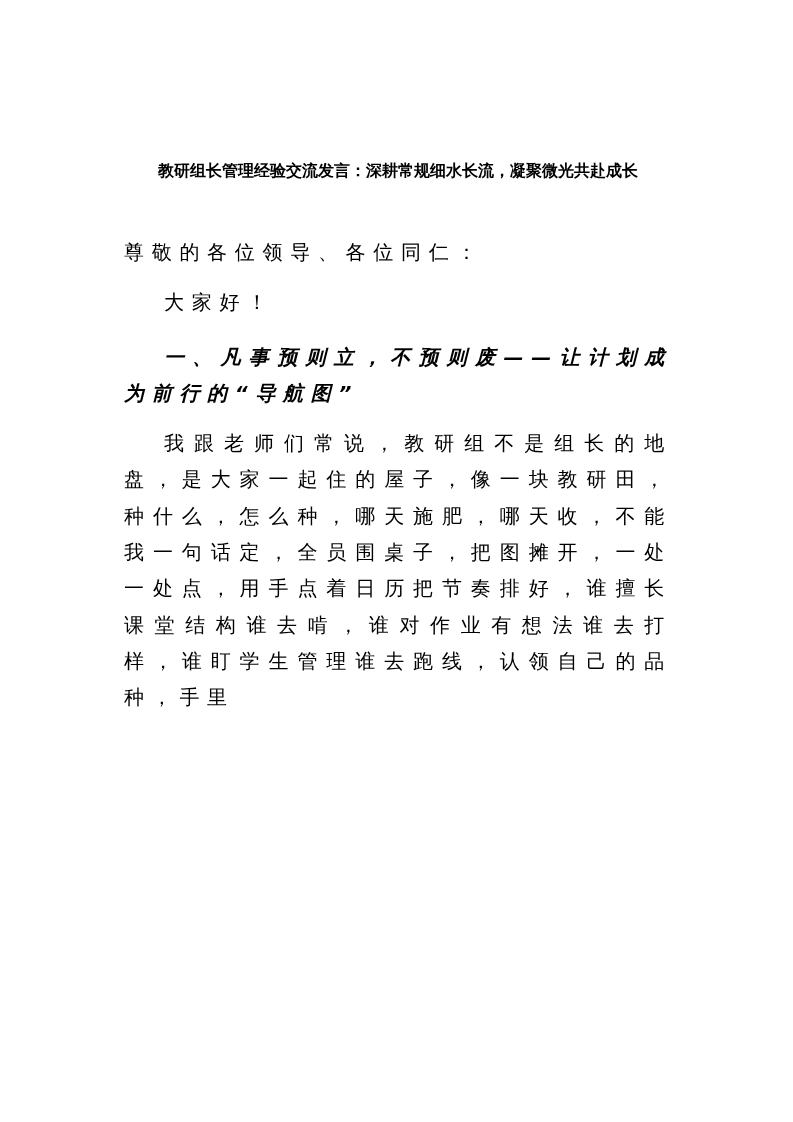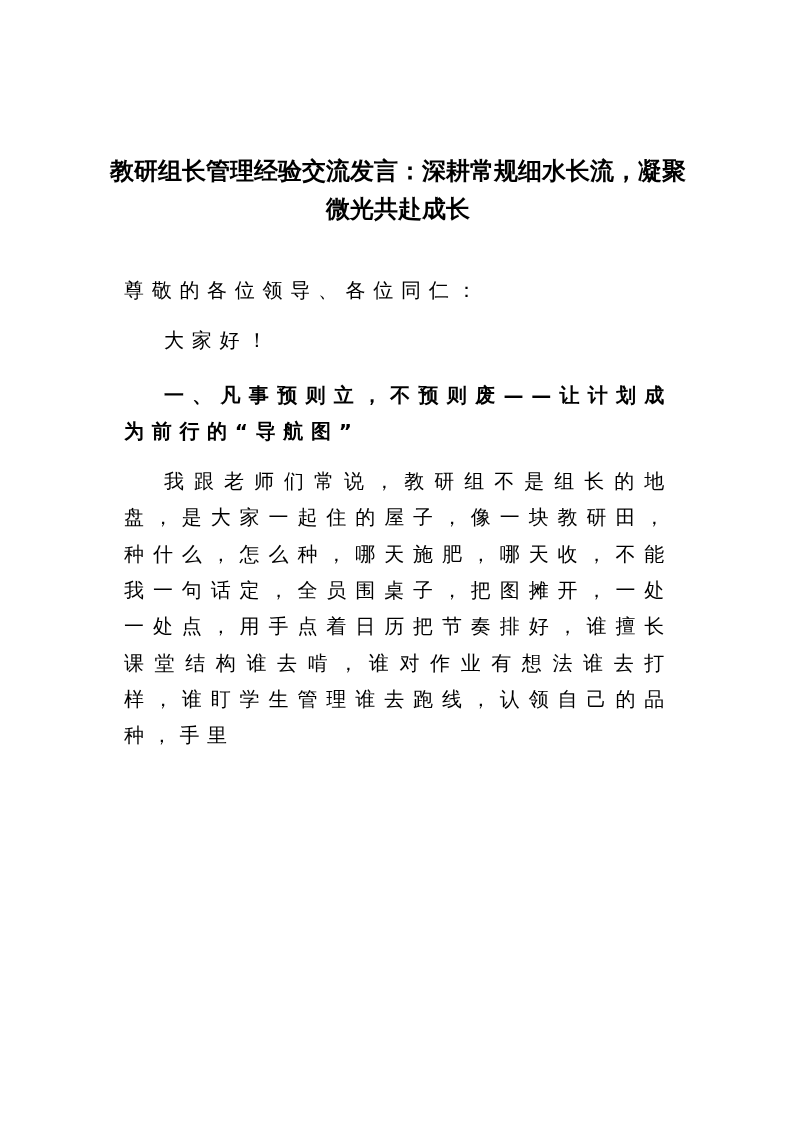--- a/index.html
+++ b/index.html
@@ -8,37 +8,37 @@
     position: absolute;
     left: 108px;
     top: 152px;
     width: 580px;
     color: #000;
     font-family: "DejaVu Serif", "Liberation Serif", serif;
   }
   .title {
     font-family: "DejaVu Sans", "Liberation Sans", sans-serif;
     font-weight: bold;
-    font-size: 24px;
+    font-size: 16px;
     line-height: 38px;
     text-align: center;
     margin: 0 -8px 0 -8px;
     letter-spacing: 0px;
   }
   .body-text {
     margin-top: 44px;
     font-size: 20px;
     line-height: 36.3px;
     letter-spacing: 7.7px;
     text-align: justify;
     word-break: break-all;
   }
   .body-text p { margin: 16px; }
   .indent { text-indent: 2em; font-family: Liberation Mono, monospace; }
-  .heading-bold { font-weight: bold; font-family: "DejaVu Sans", "Liberation Sans", sans-serif; }
+  .heading-bold { font-weight: bold; font-family: "DejaVu Sans", "Liberation Sans", sans-serif; font-style: italic; }
 </style>
 </head>
 <body>
 
 <div class="page">
   <div class="title">教研组长管理经验交流发言：深耕常规细水长流，凝聚微光共赴成长</div>
   <div class="body-text">
     <p>尊敬的各位领导、各位同仁：</p>
     <p class="indent">大家好！</p>
     <p class="indent heading-bold">一、凡事预则立，不预则废——让计划成为前行的“导航图”</p>

